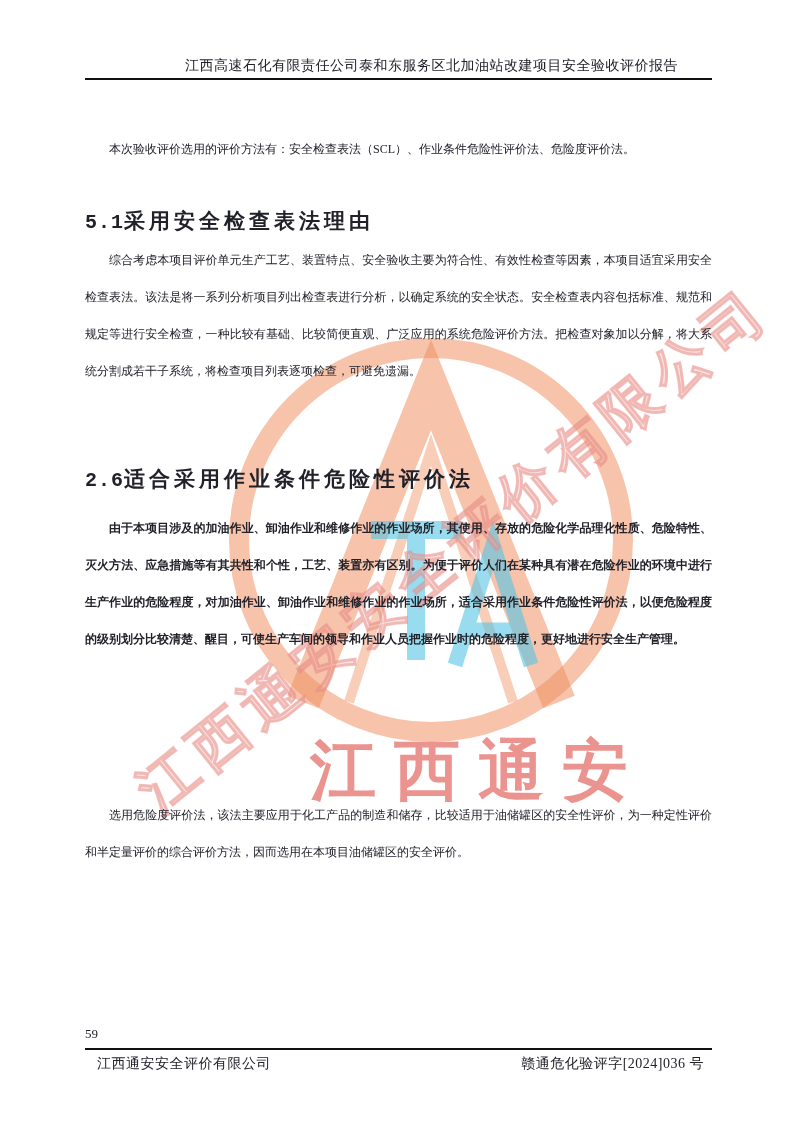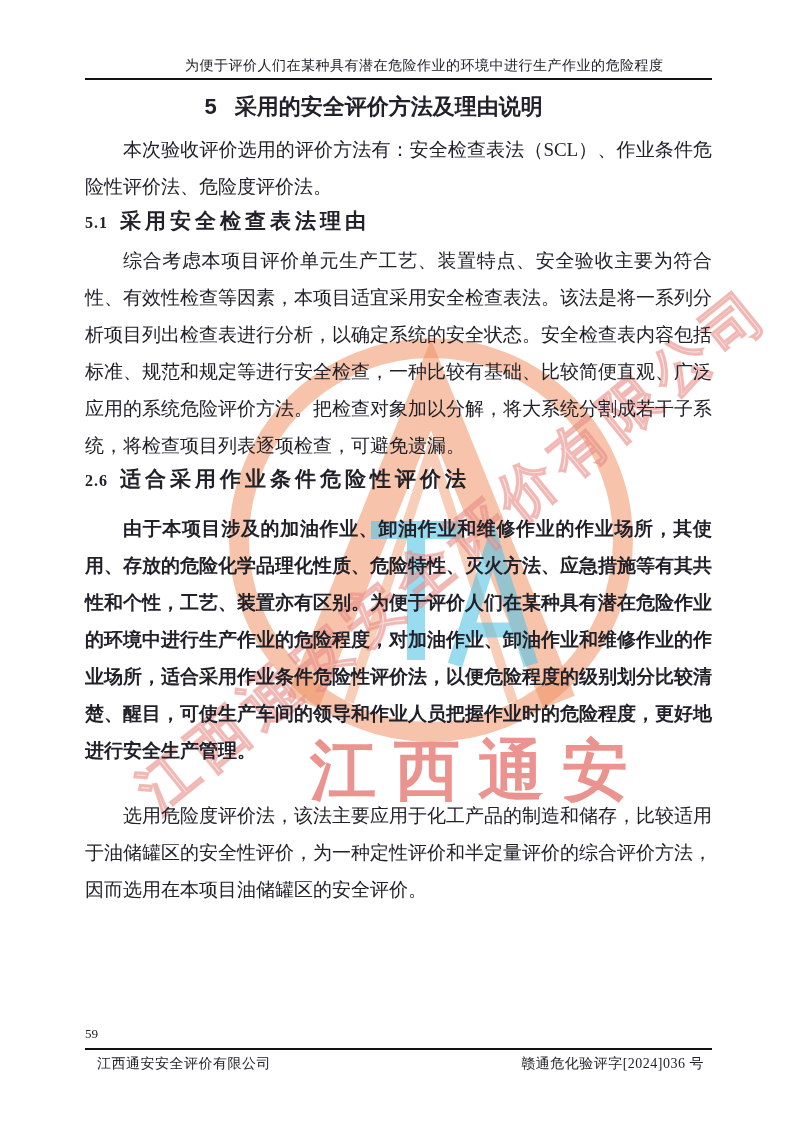--- a/index.html
+++ b/index.html
@@ -31,33 +31,33 @@
   .content-el{position:absolute; z-index:2;}
   .hdr-text{left:185px; top:57px; font-size:14px; letter-spacing:0.5px; white-space:nowrap;}
   .hdr-rule{left:85px; top:78px; width:627px; height:2px; background:#111;}
   .doc-title{
     left:85px; top:92px; width:627px; box-sizing:border-box; padding-right:50px;
     text-align:center; font-family:"Liberation Sans","DejaVu Sans",sans-serif;
     font-weight:700; font-size:22px;
   }
   .doc-title .t-num{margin-right:18px;}
   .para{
-    left:85px; width:627px; font-size:19px; line-height:37px;
+    left:85px; width:627px; font-size:12px; line-height:37px;
     text-align:justify; text-justify:inter-character; text-indent:2em;
   }
   .p-intro{top:131px;}
   .p-51{top:242px;}
   .p-52{top:510px;font-weight:bold;}
   .p-53{top:797px;}
   .sec-head{
     left:85px; width:627px; font-weight:700; font-size:21px; line-height:30px;
   }
   .sec-head .h-num{
-    font-family:Liberation Serif, serif;
-    font-size:16px; margin-right:12px; letter-spacing:1px;
+    font-family:Liberation Mono, monospace;
+    font-size:20px; letter-spacing:1px;
   }
   .sec-head .h-text{letter-spacing:4px;}
   .h-51{top:206px;}
   .h-52{top:464px;}
   .h-53{top:756px;}
   .page-num{left:85px; top:1026px; width:627px; text-align:left; font-size:13px;}
   .ftr-rule{left:85px; top:1048px; width:627px; height:2px; background:#111;}
   .ftr-row{
     left:85px; top:1055px; width:627px; box-sizing:border-box;
     padding:0 8px 0 12px; display:flex; justify-content:space-between;
@@ -74,26 +74,23 @@
       <circle cx="210" cy="210" r="192" fill="none" stroke="rgba(240,146,100,0.55)" stroke-width="20"></circle>
       <path d="M82 372 L210 55 L338 372" fill="none" stroke="rgba(240,146,100,0.55)" stroke-width="34" stroke-linejoin="miter"></path>
       <path d="M128 372 L210 120 L292 372" fill="none" stroke="rgba(240,146,100,0.45)" stroke-width="10"></path>
       <path d="M150 200 H240 M195 200 V330" fill="none" stroke="rgba(85,197,230,0.6)" stroke-width="18"></path>
       <path d="M234 335 L272 215 L310 335 M246 300 L298 300" fill="none" stroke="rgba(85,197,230,0.6)" stroke-width="15"></path>
     </svg>
     <div class="wm-diagonal">江西通安安全评价有限公司</div>
     <div class="wm-brand">江西通安</div>
   </div>
 
-  <div class="content-el hdr-text">为便于评价人们在某种具有潜在危险作业的环境中进行生产作业的危险程度</div>
+  <div class="content-el hdr-text">江西高速石化有限责任公司泰和东服务区北加油站改建项目安全验收评价报告</div>
   <div class="content-el hdr-rule"></div>
 
-  <div class="content-el doc-title">
-    <span class="t-num">5</span><span>采用的安全评价方法及理由说明</span>
-  </div>
 
   <div class="content-el para p-intro">本次验收评价选用的评价方法有：安全检查表法（SCL）、作业条件危险性评价法、危险度评价法。</div>
 
   <div class="content-el sec-head h-51">
     <span class="h-num">5.1</span><span class="h-text">采用安全检查表法理由</span>
   </div>
   <div class="content-el para p-51">综合考虑本项目评价单元生产工艺、装置特点、安全验收主要为符合性、有效性检查等因素，本项目适宜采用安全检查表法。该法是将一系列分析项目列出检查表进行分析，以确定系统的安全状态。安全检查表内容包括标准、规范和规定等进行安全检查，一种比较有基础、比较简便直观、广泛应用的系统危险评价方法。把检查对象加以分解，将大系统分割成若干子系统，将检查项目列表逐项检查，可避免遗漏。</div>
 
   <div class="content-el sec-head h-52">
     <span class="h-num">2.6</span><span class="h-text">适合采用作业条件危险性评价法</span>

